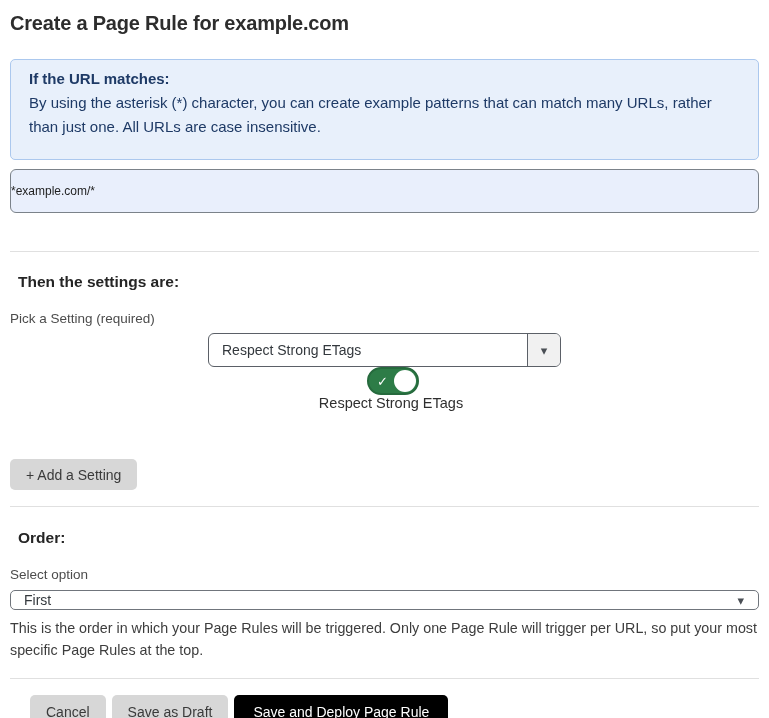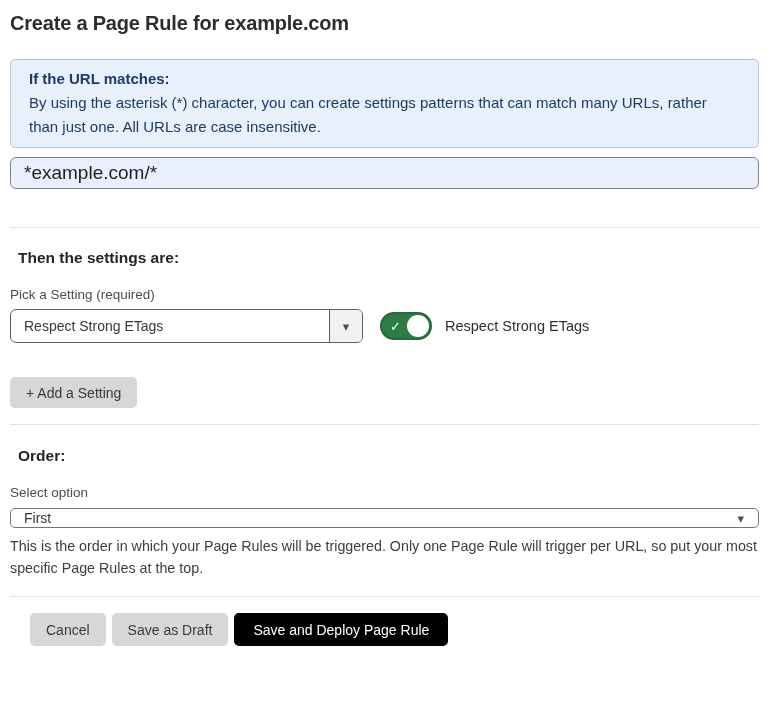--- a/index.html
+++ b/index.html
@@ -19,21 +19,21 @@
     font-weight: 700;
     color: #2d2d2d;
     letter-spacing: -0.2px;
   }
 
   .info-box {
     margin-top: 24px;
     background: #e8f0fb;
     border: 1px solid #abc8ee;
     border-radius: 5px;
-    padding: 7px 18px 8px 18px;
+    padding: 7px 18px 20px 18px;
     color: #1e3a66;
     font-size: 15px;
     line-height: 24px;
   }
   .info-box .info-heading { font-weight: 700; }
   .info-box a {
     color: #1b5fce;
     text-decoration: underline;
     cursor: pointer;
   }
@@ -41,27 +41,27 @@
   .field-label {
     margin-top: 20px;
     font-size: 13.5px;
     color: #4c4c4c;
   }
 
   .url-input {
     display: block;
     margin-top: 9px;
     width: 100%;
-    height: 32px;
+    height: 44px;
     background: #e9effc;
     border: 1px solid #7b828a;
     border-radius: 6px;
-    padding: 0 13px;
+    padding: 0 0;
     font-family: "Liberation Sans", sans-serif;
-    font-size: 19px;
+    font-size: 12px;
     color: #1f1f1f;
   }
 
   .divider {
     border: none;
     border-top: 1px solid #e0e0e0;
     margin: 0;
   }
   .divider-1 { margin-top: 38px; }
   .divider-2 { margin-top: 16px; }
@@ -72,20 +72,21 @@
     font-size: 15.5px;
     font-weight: 700;
     color: #252525;
   }
   .section-heading.order { margin-top: 22px; }
 
   .setting-row {
     margin-top: 7px;
     display: flex;
     align-items: center;
+    flex-direction: column;
   }
 
   .setting-select {
     width: 353px;
     height: 34px;
     background: #ffffff;
     border: 1px solid #5b6067;
     border-radius: 6px;
     display: flex;
     align-items: stretch;
@@ -154,21 +155,21 @@
     border-radius: 5px;
     font-family: "Liberation Sans", sans-serif;
     font-size: 14px;
     cursor: pointer;
     height: 33px;
     padding: 0 16px;
   }
   .btn-gray { background: #d7d7d7; color: #3a3a3a; }
   .btn-blue { background: #000000; color: #ffffff; padding: 8px 19px; }
 
-  .add-setting-btn { margin-top: 34px; height: 31px; }
+  .add-setting-btn { margin-top: 48px; height: 31px; }
 
   .order-select {
     margin-top: 8px;
     width: 100%;
     height: 20px;
     background: #ffffff;
     border: 1px solid #70757c;
     border-radius: 5px;
     display: flex;
     align-items: center;
@@ -198,21 +199,21 @@
 </style>
 </head>
 <body>
 
 <div class="container">
 
   <h1 class="page-title">Create a Page Rule for example.com</h1>
 
   <div class="info-box">
     <div class="info-heading">If the URL matches:</div>
-    <div class="info-body">By using the asterisk (*) character, you can create settings patterns that can match many URLs, rather than just one. All URLs are case insensitive.</div>
+    <div class="info-body">By using the asterisk (*) character, you can create example patterns that can match many URLs, rather than just one. All URLs are case insensitive.</div>
   </div>
 
   <input class="url-input" type="text" value="*example.com/*" style="">
 
   <hr class="divider divider-1">
 
   <h2 class="section-heading">Then the settings are:</h2>
 
   <div class="field-label">Pick a Setting (required)</div>
 

